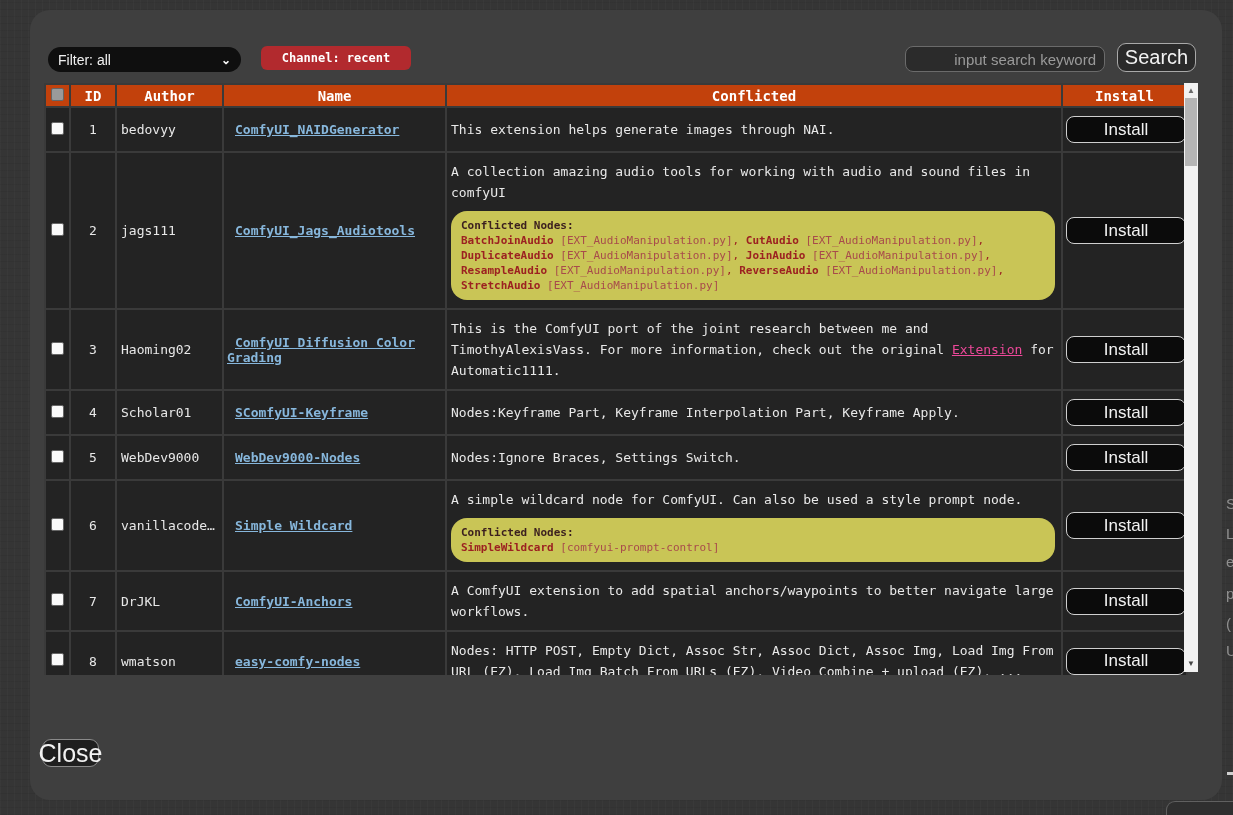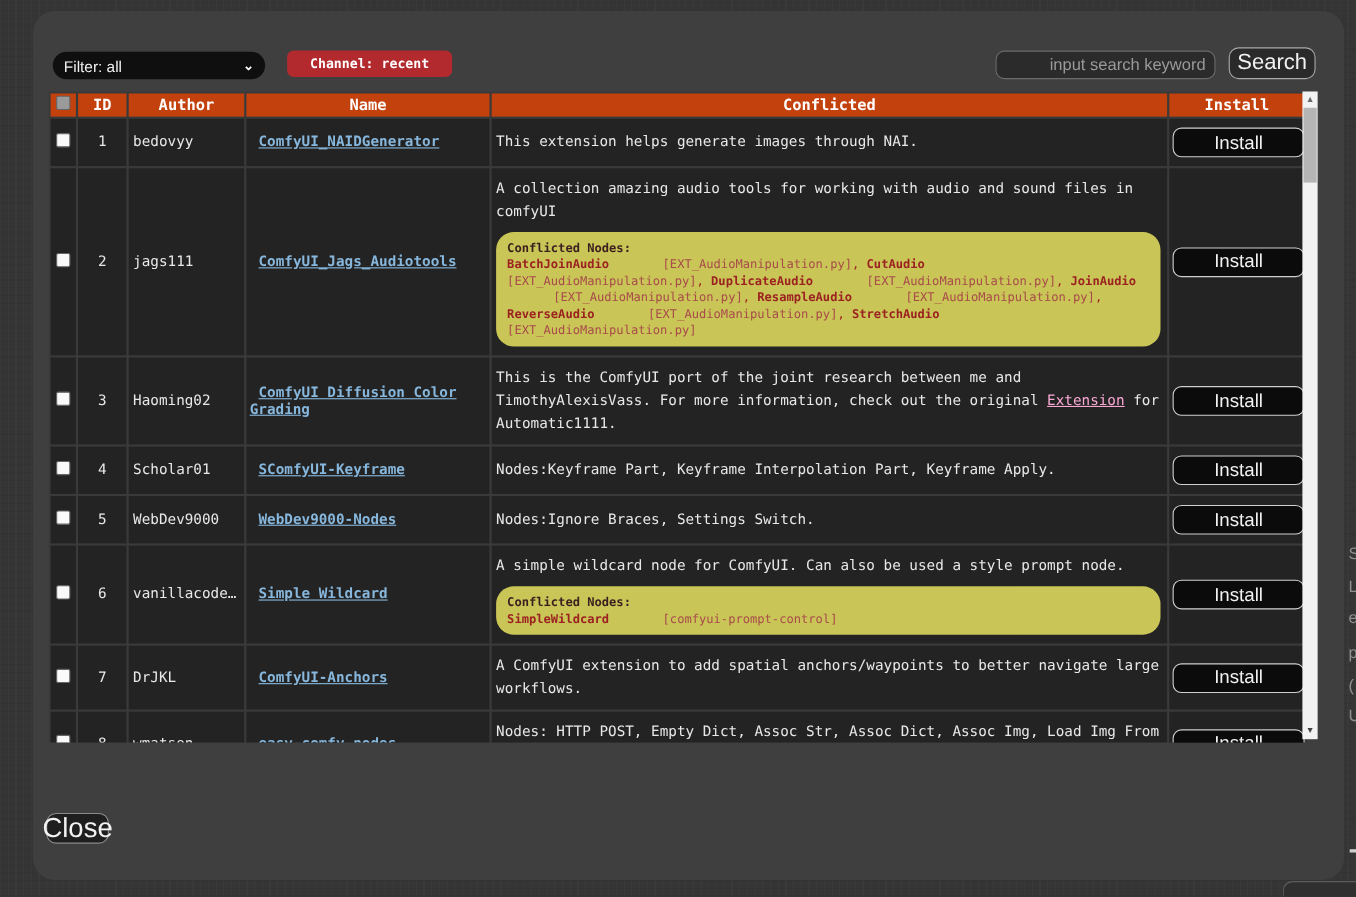--- a/index.html
+++ b/index.html
@@ -60,38 +60,38 @@
     background:#c2410c; color:#fff; font-weight:bold; font-size:14px;
     height:21px; padding:1px 2px; text-align:center; white-space:nowrap;
   }
   td { background:#232323; padding:8px 3px; vertical-align:middle; }
   tr.data-row { min-height:38px; }
   td.cell-check, td.cell-id { text-align:center; }
   td.cell-author { padding-left:4px; overflow:hidden; white-space:nowrap; text-overflow:ellipsis; }
   td.cell-name { font-weight:bold; text-indent:8px; }
   td.cell-name a { color:#87b7dc; text-decoration:underline; }
   td.cell-desc { line-height:21px; padding-left:4px; padding-right:4px; }
-  td.cell-desc a.ext-link { color:#f9a8d4; text-decoration:underline; }
+  td.cell-desc a.ext-link { color:#ec4899; text-decoration:underline; }
   td.cell-install { text-align:center; }
   .install-btn {
     width:120px; height:27px; margin:0 auto; font-size:17px;
     background:#0b0b0b; border-color:#cfcfcf; border-radius:8px;
   }
   .checkbox {
     width:13px; height:13px; border-radius:2px; display:inline-block;
     background:#fafafa; border:1px solid #666; cursor:pointer;
   }
   .checkbox.header { background:#9a9a9a; }
   .conflict-box {
     background:#c9c556; border-radius:16px; margin-top:8px; margin-right:2px;
     padding:7px 10px; font-size:11px; line-height:15px; color:#9c2121;
   }
   .conflict-title { color:#3b1f1f; font-weight:bold; display:block; }
   .conflict-node { font-weight:bold; color:#9c2121; }
-  .conflict-src { color:#a84b4b; font-weight:normal;margin-left:42px; }
+  .conflict-src { color:#a84b4b; font-weight:normal; }
   
   .vscroll {
     position:absolute; right:0; top:0; width:14px; height:589px; background:#f2f2f2;
   }
   .vscroll .arrow { position:absolute; left:0; width:14px; height:15px; color:#6a6a6a;
     font-size:8px; text-align:center; line-height:15px; font-family:"Liberation Sans", sans-serif;}
   .vscroll .arrow.up { top:0; }
   .vscroll .arrow.down { bottom:1px; color:#444; }
   .vscroll .thumb { position:absolute; left:1px; top:15px; width:12px; height:68px; background:#b5b5b5; }
   

